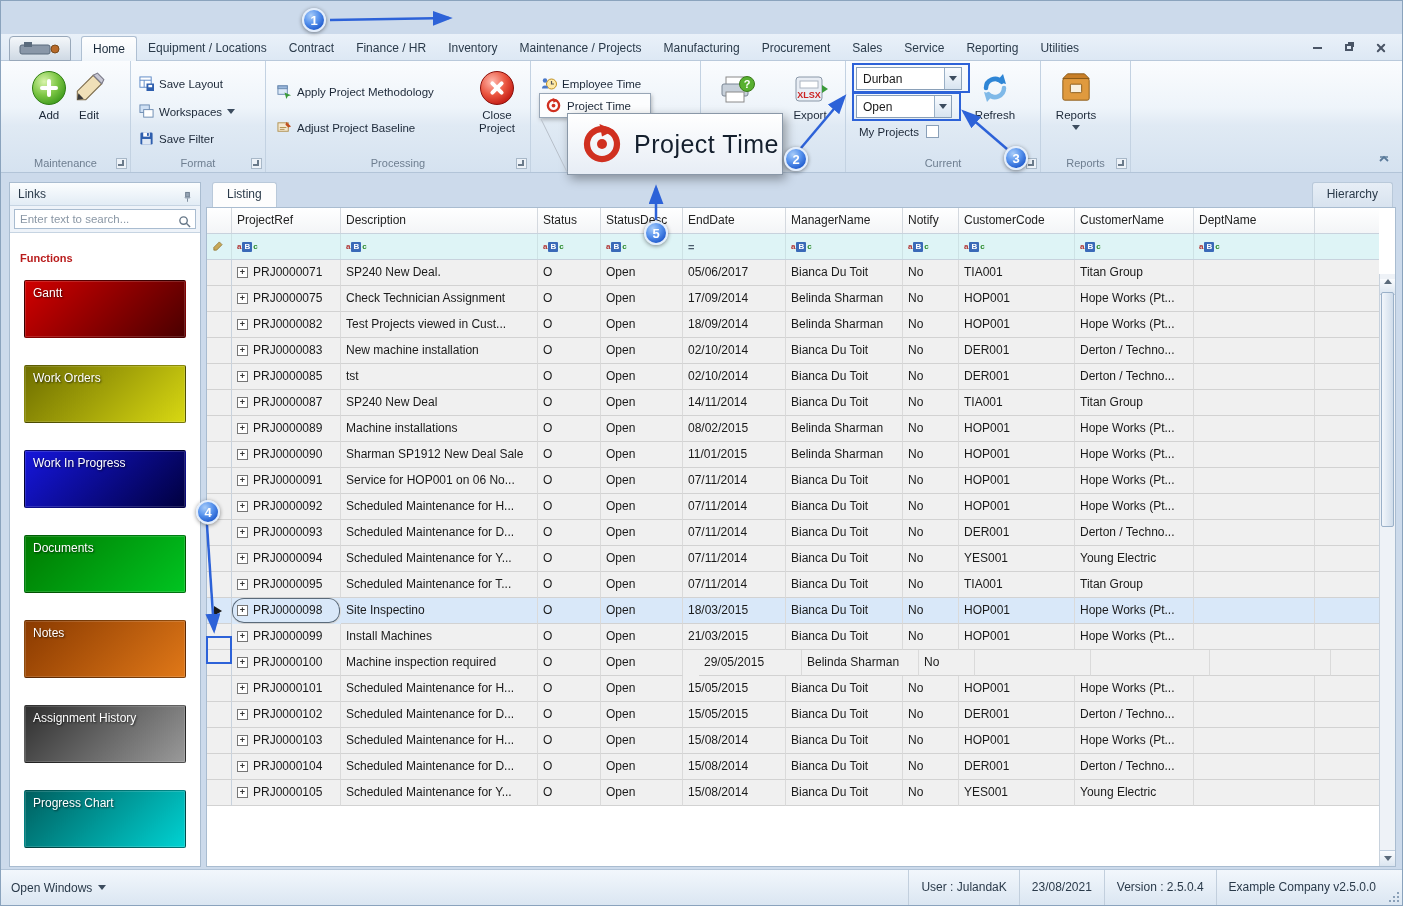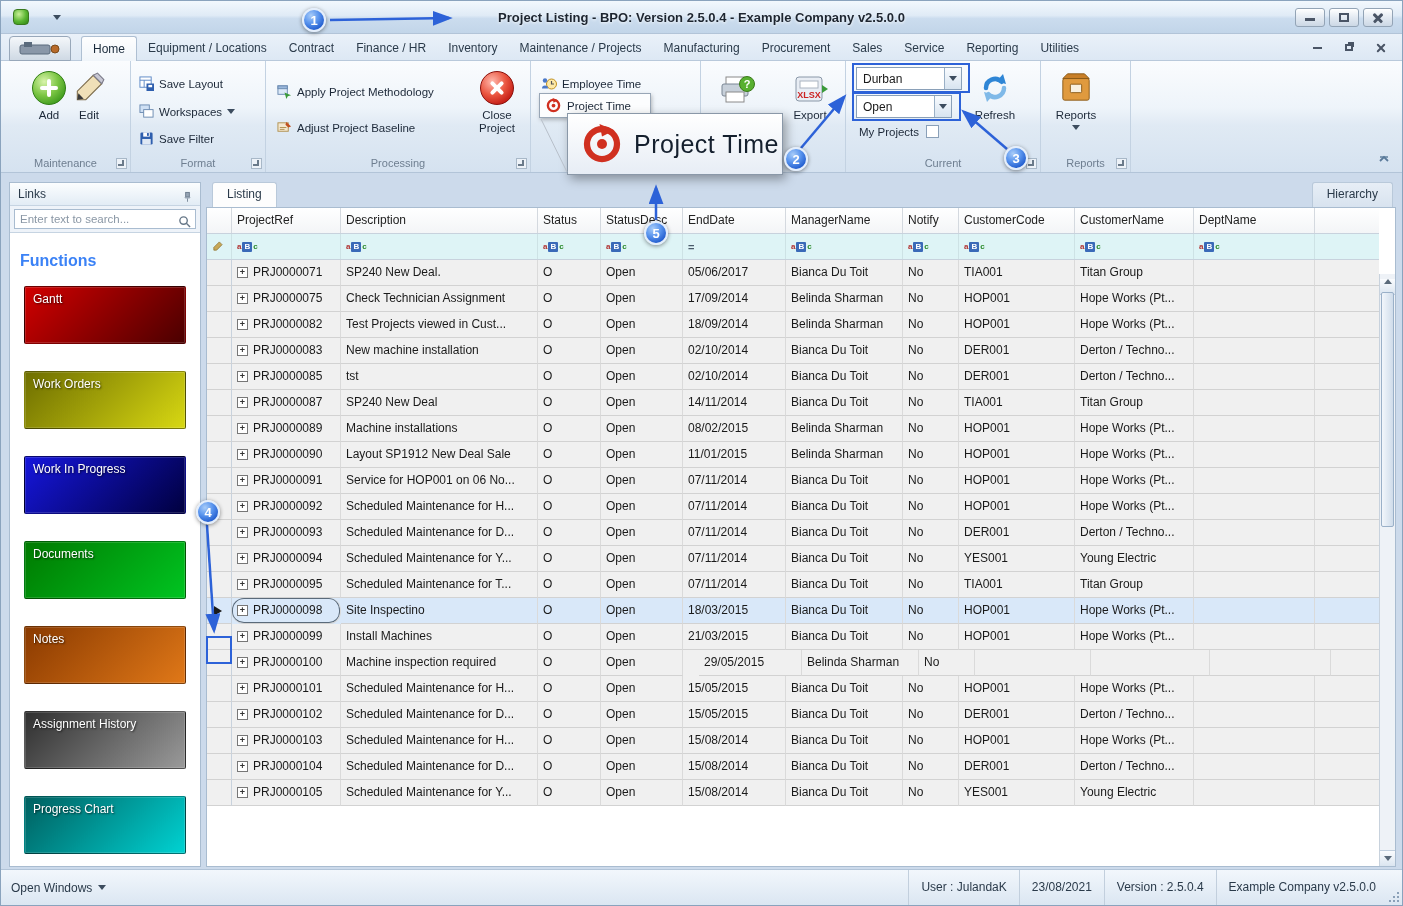--- a/index.html
+++ b/index.html
@@ -92,21 +92,21 @@
   
   .sidebar { position:absolute; left:8px; top:181px; width:192px; height:685px; background:#fff; border:1px solid #a9bcd0; }
   .sbheader { height:23px; background:linear-gradient(#fbfdfe,#e2ecf5); border-bottom:1px solid #c6d4e2;
     font-size:12px; color:#2a3a4a; padding-left:8px; line-height:22px; position:relative; }
   .pinicon { position:absolute; right:7px; top:5px; }
   .sbsearch { height:27px; border-bottom:1px solid #c6d4e2; background:#eef3f9; padding:3px 4px; position:relative; }
   .sbsearch input { width:100%; height:20px; border:1px solid #a9bcd0; font-family:"Liberation Sans",sans-serif;
     font-size:11.5px; color:#444; padding:0 22px 0 5px; }
   .sbsearch input::placeholder { color:#8a97a5; }
   .searchicon { position:absolute; right:9px; top:8px; }
-  .sbtitle { font-weight:bold; font-size:16px; color:#3b82f6; margin:19px 0 0 10px; }
+  .sbtitle { font-weight:bold; font-size:11px; color:#b91c1c; margin:19px 0 0 10px; }
   .fnlist { margin-top:16px; display:flex; flex-direction:column; align-items:center; gap:27px; }
   .fnbtn { width:162px; height:58px; border-radius:2px; position:relative; border:1px solid rgba(0,0,0,.35);
     box-shadow:inset 0 0 0 1px rgba(255,255,255,.15); cursor:default; }
   .fnlabel { position:absolute; top:5px; left:8px; color:#fff; font-size:12px; text-shadow:1px 1px 2px rgba(0,0,0,.65); }
 
   
   .main { position:absolute; left:205px; top:181px; width:1190px; height:685px; }
   .tabstrip { height:25px; display:flex; padding-left:6px;justify-content:space-between; }
   .mtab { padding:0 14px; line-height:23px; font-size:12px; color:#2a3a4a; border:1px solid #b9c9da;
     border-bottom:none; border-radius:3px 3px 0 0; background:linear-gradient(#e7eef6,#d8e3ef); margin-right:3px; }
@@ -155,37 +155,20 @@
   .seg { padding:0 12px; border-left:1px solid #c2cfdd; line-height:35px; white-space:nowrap; }
   .grip { position:absolute; right:3px; bottom:3px; width:12px; height:12px; }
   .grip::before { content:""; position:absolute; width:2px; height:2px; background:#8aa0b8; right:0; bottom:0;
     box-shadow:-4px 0 #8aa0b8, -8px 0 #8aa0b8, 0 -4px #8aa0b8, -4px -4px #8aa0b8, 0 -8px #8aa0b8; }
 </style>
 </head>
 <body>
 
 <div class="window">
 
-  <div class="titlebar">
-    <span class="appicon"></span>
-    <span class="qat-chevron"></span>
-    <span class="title">Project Listing - BPO: Version 2.5.0.4 - Example Company v2.5.0.0</span>
-    <span class="wincontrols">
-      <span class="winbtn">
-          <i class="g-min"></i>
-        </span>
-      <span class="winbtn">
-          <i class="g-max"></i>
-        </span>
-      <span class="winbtn">
-          <i class="g-x1"></i>
-          <i class="g-x2"></i>
-        </span>
-    </span>
-  </div>
 
   <div class="tabrow">
     <span class="appbtn">
       <svg width="44" height="18" viewBox="0 0 44 18">
         <rect x="2" y="5" width="30" height="9" rx="2" fill="#8a97a8" stroke="#5a6a7c"></rect>
         <rect x="6" y="2" width="8" height="5" fill="#5a6a7c"></rect>
         <circle cx="37" cy="9" r="4" fill="#b86a2a" stroke="#7a4a1a"></circle>
       </svg>
     </span>
     <div class="rtabs">
@@ -621,21 +604,21 @@
             <div class="gcell" style="width: 117px;">Belinda Sharman</div>
             <div class="gcell" style="width: 56px;">No</div>
             <div class="gcell" style="width: 116px;">HOP001</div>
             <div class="gcell" style="width: 119px;">Hope Works (Pt...</div>
             <div class="gcell" style="width: 121px;"></div>
             <div class="gcell fill"></div>
           </div>
           <div class="grow">
             <div class="gcell ind" style="width: 25px;"></div>
             <div class="gcell" style="width: 109px;"><span class="expand">+</span><span>PRJ0000090</span></div>
-            <div class="gcell" style="width: 197px;">Layout SP1912 New Deal Sale</div>
+            <div class="gcell" style="width: 197px;">Sharman SP1912 New Deal Sale</div>
             <div class="gcell" style="width: 63px;">O</div>
             <div class="gcell" style="width: 82px;">Open</div>
             <div class="gcell" style="width: 103px;">11/01/2015</div>
             <div class="gcell" style="width: 117px;">Belinda Sharman</div>
             <div class="gcell" style="width: 56px;">No</div>
             <div class="gcell" style="width: 116px;">HOP001</div>
             <div class="gcell" style="width: 119px;">Hope Works (Pt...</div>
             <div class="gcell" style="width: 121px;"></div>
             <div class="gcell fill"></div>
           </div>

